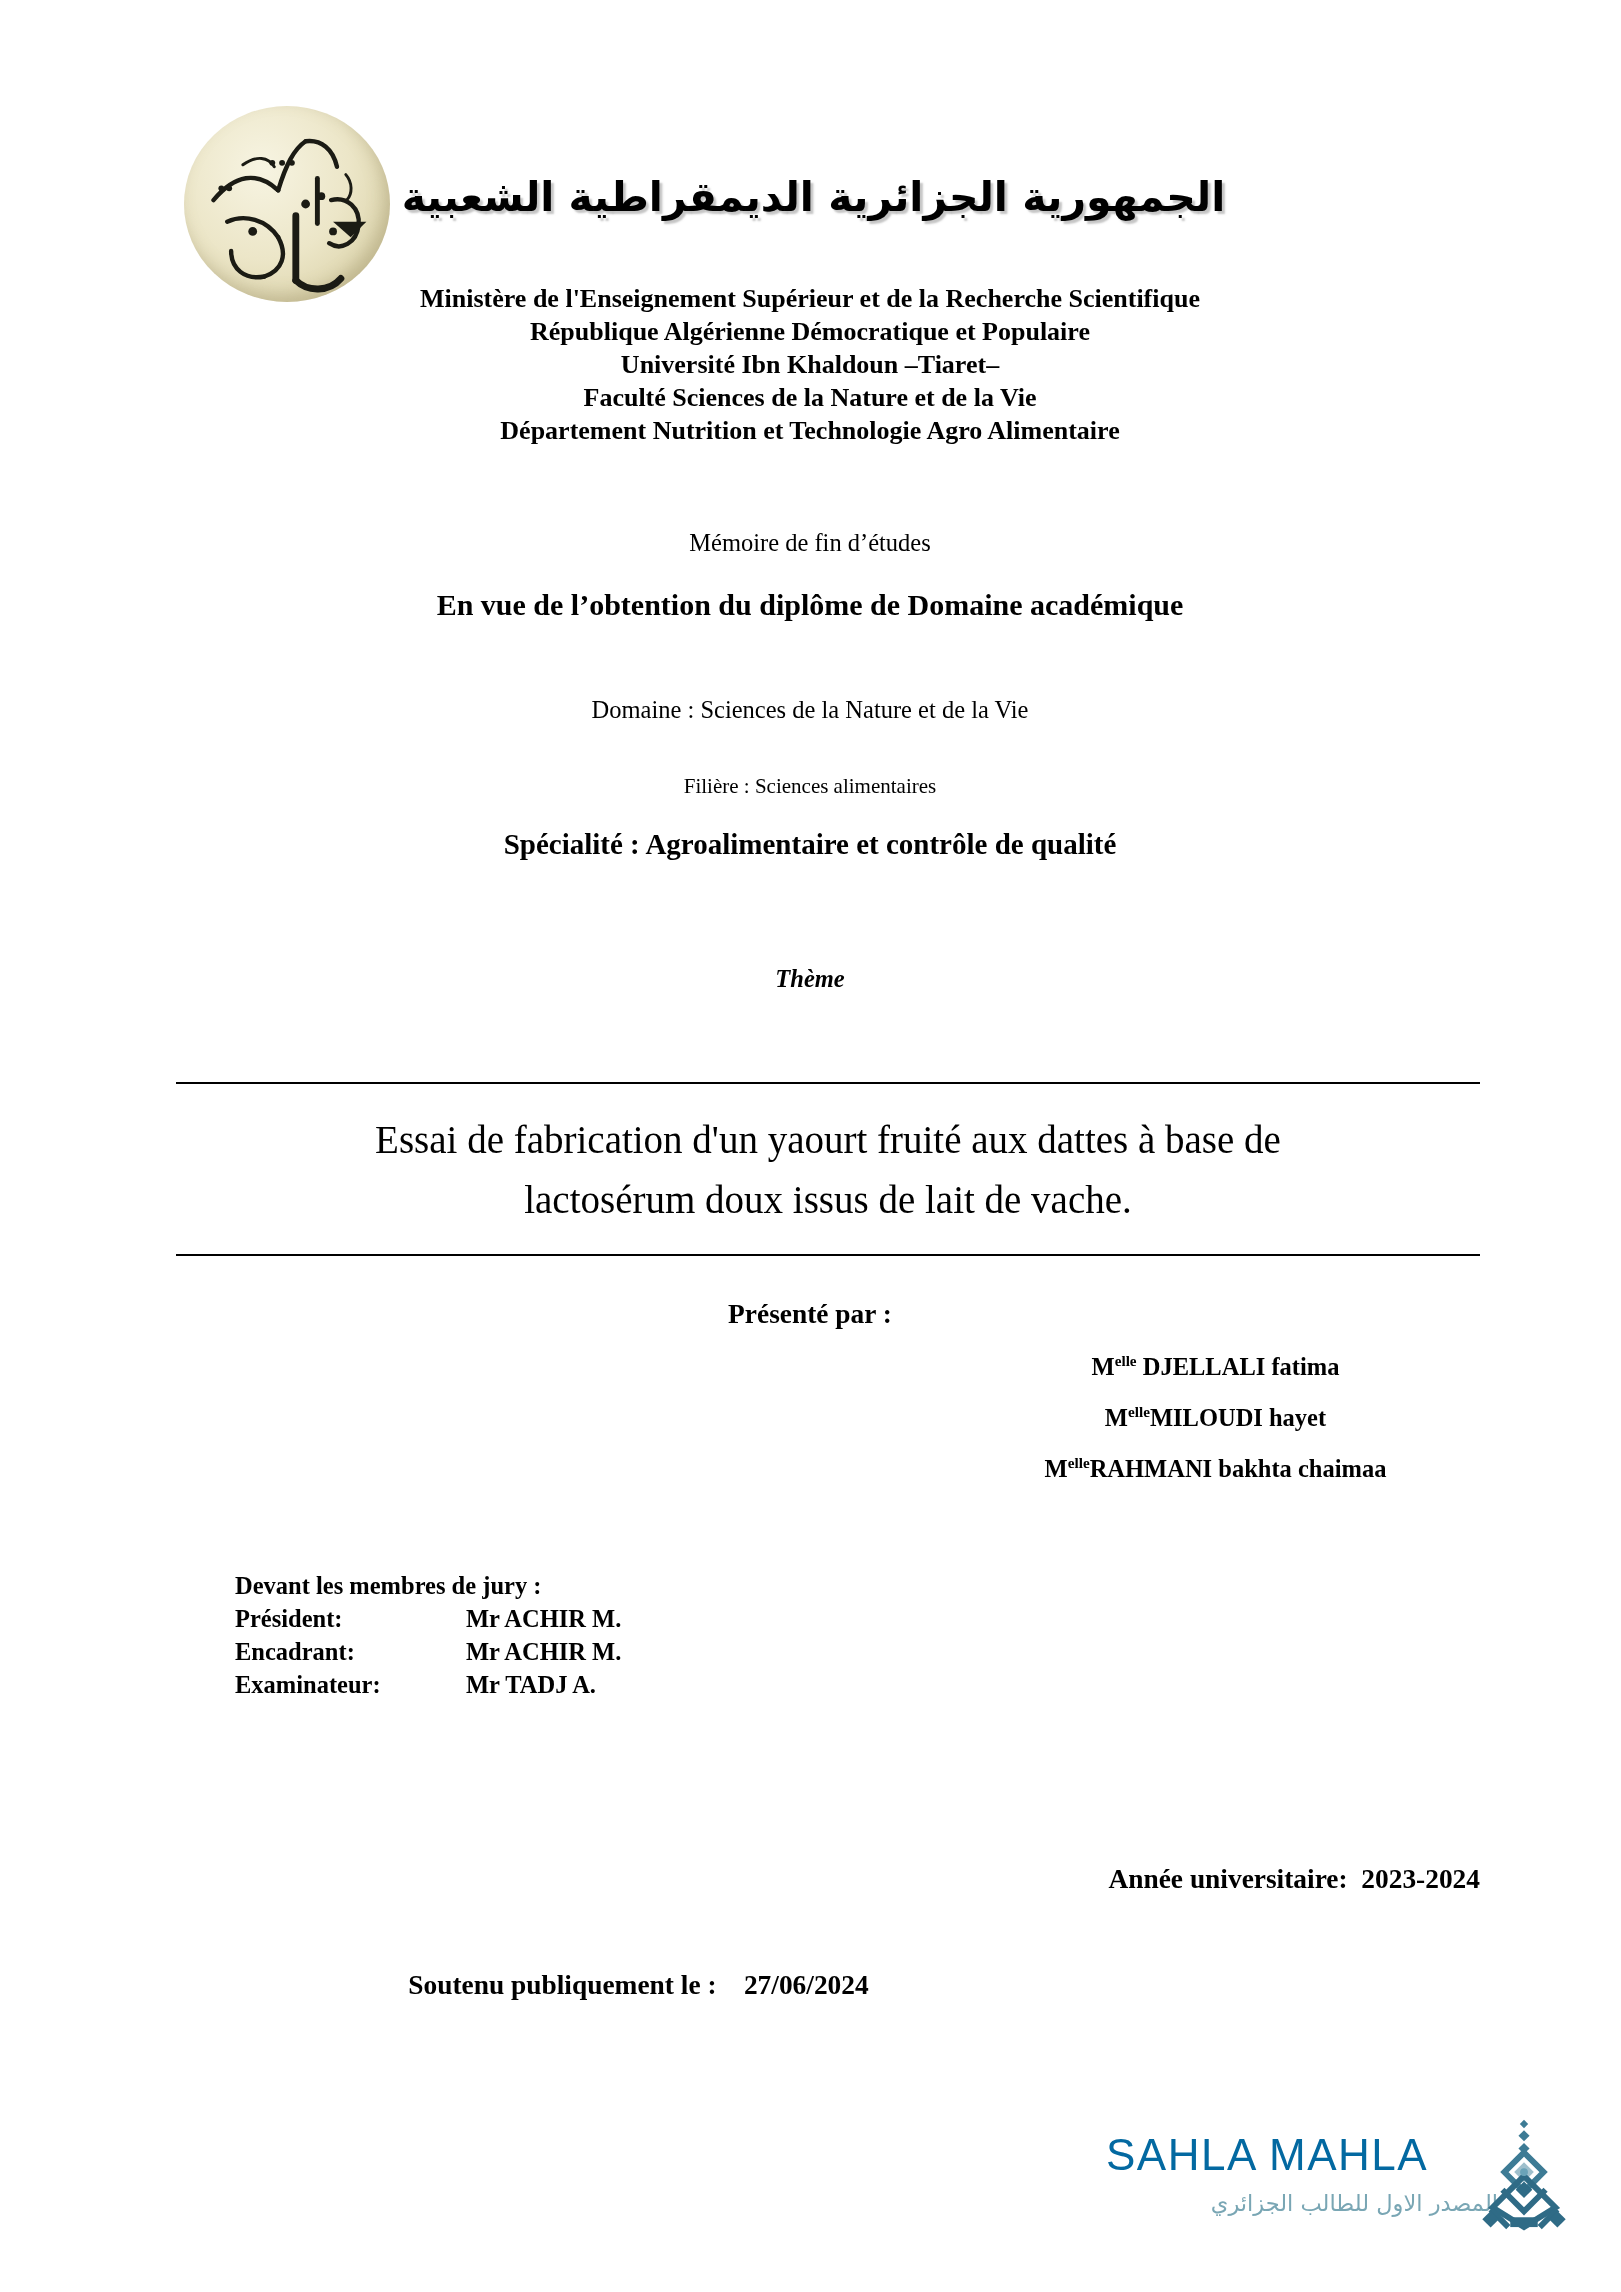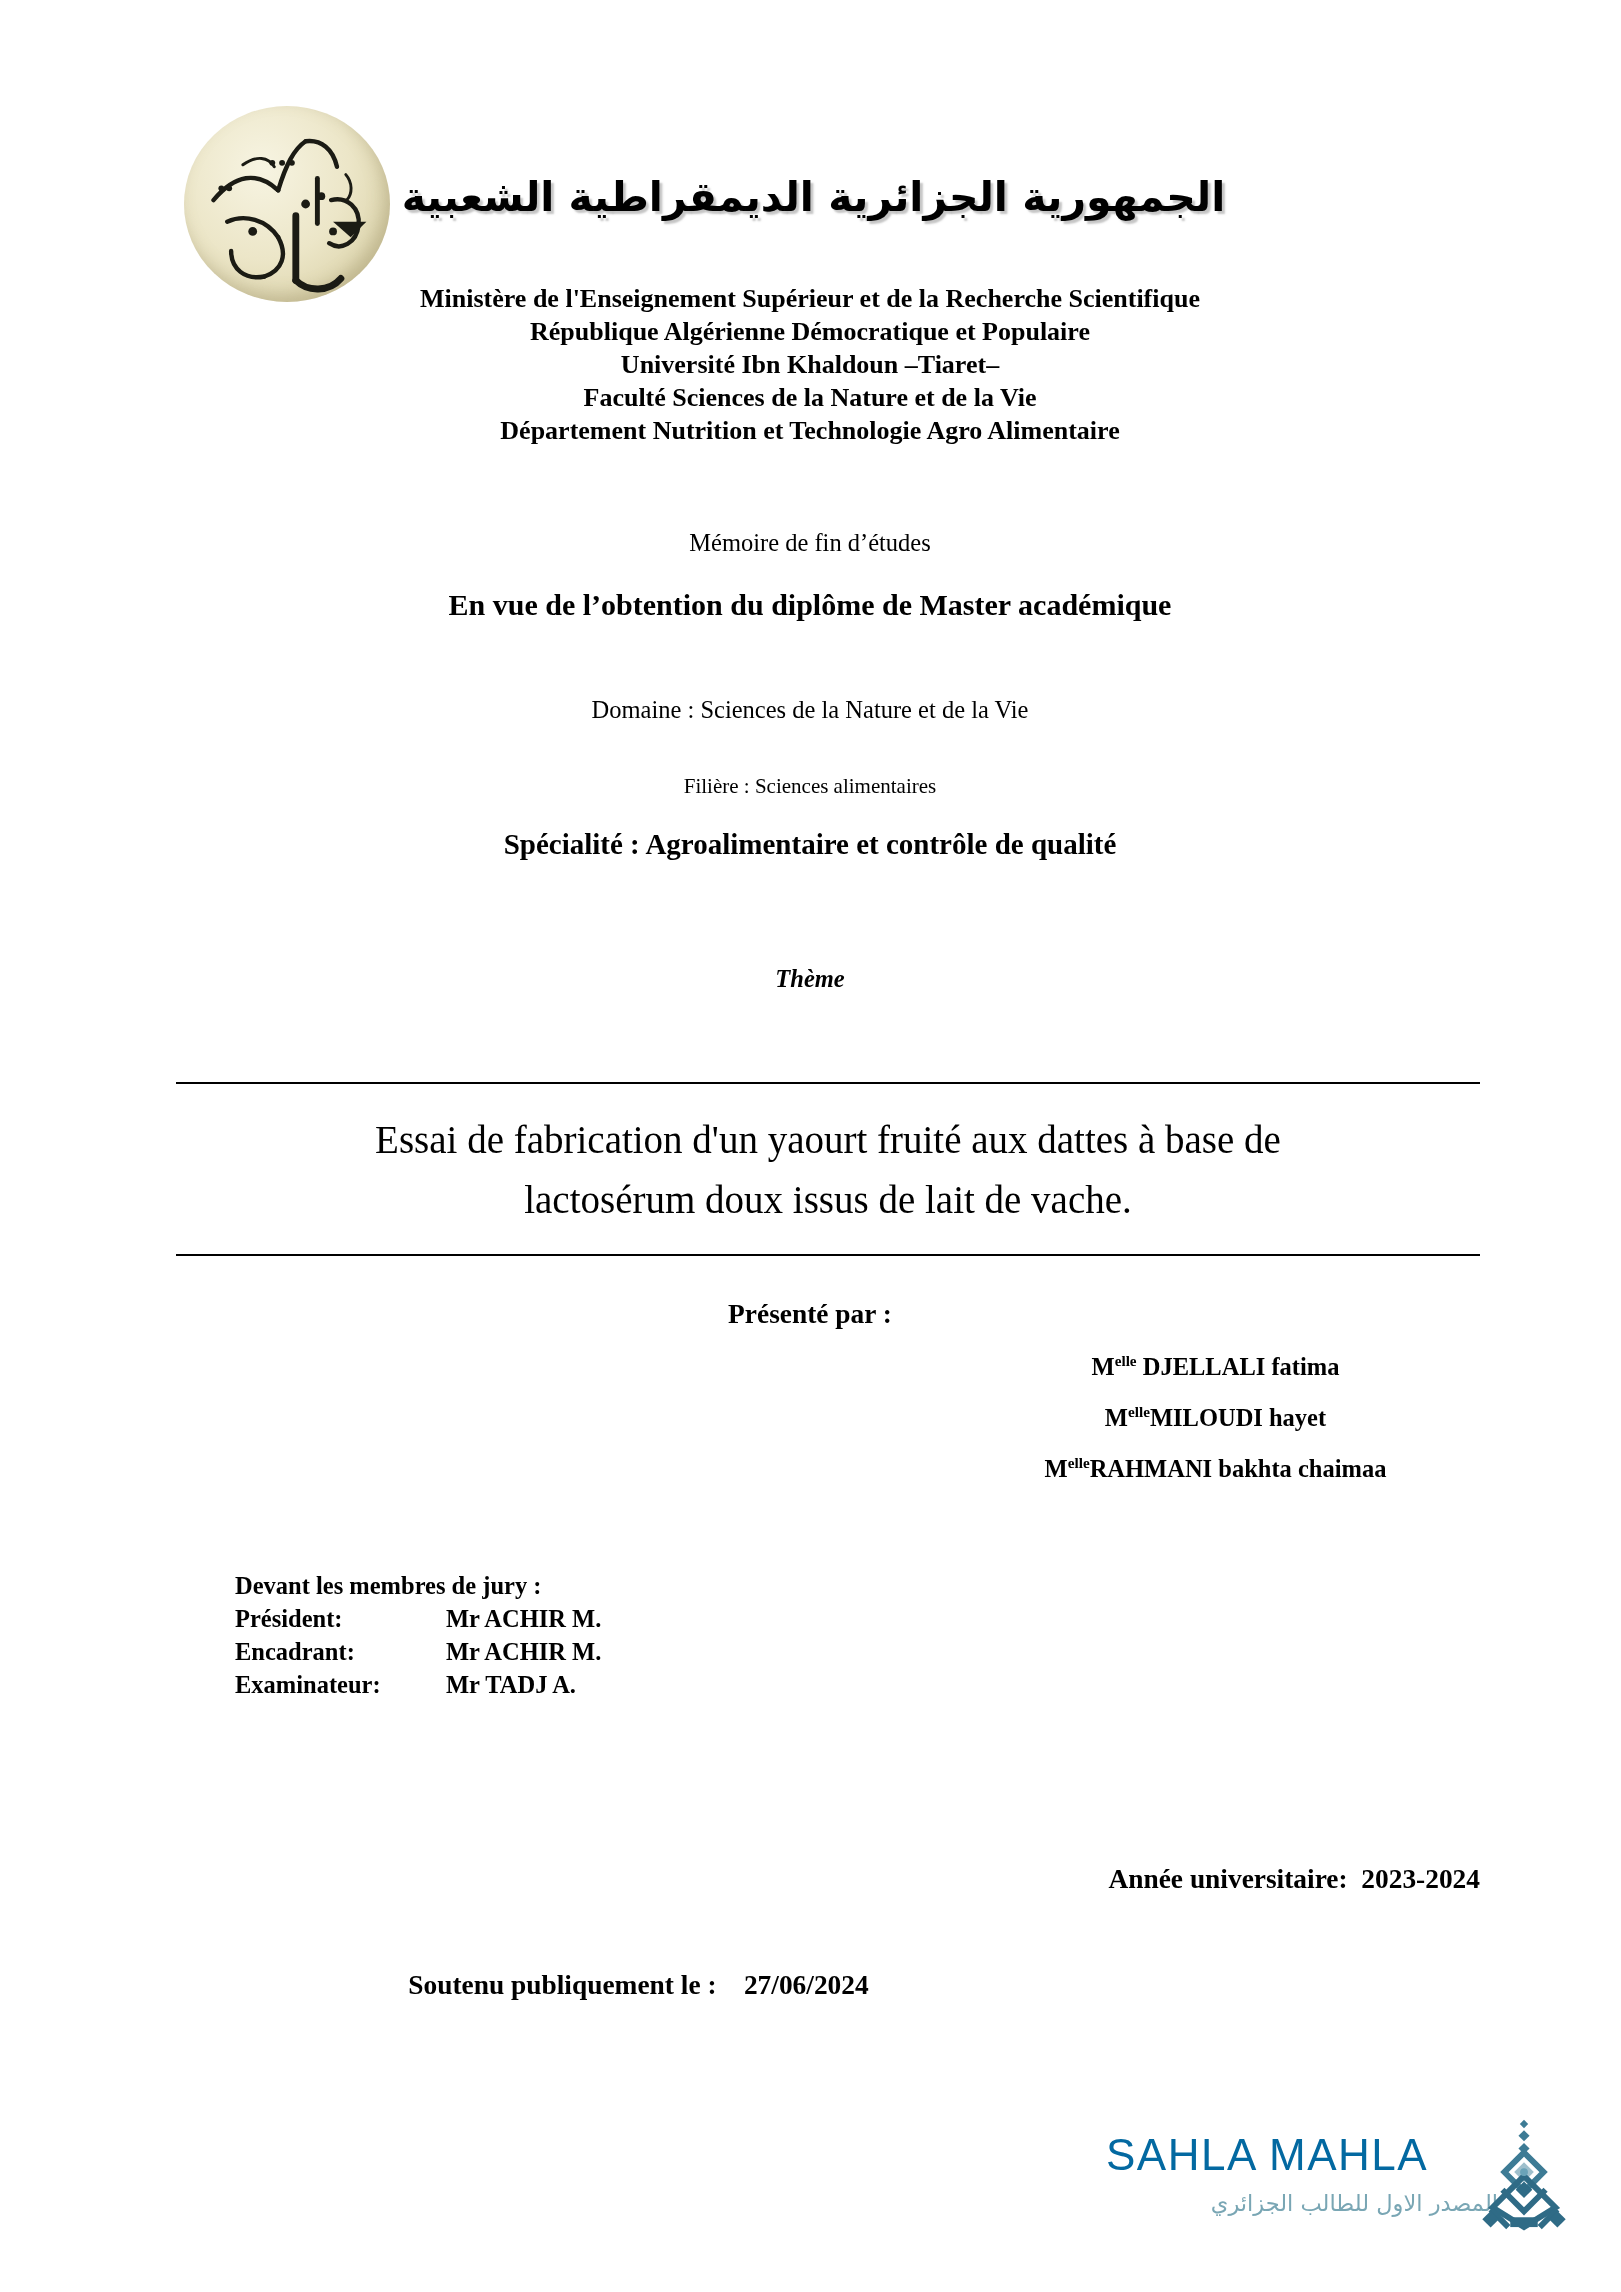--- a/index.html
+++ b/index.html
@@ -176,20 +176,21 @@
     left: 235px;
     top: 1569px;
     font-size: 24.5px;
     font-weight: bold;
   }
   .jury-heading { line-height: 33px; white-space: nowrap; }
   .jury-row {
     line-height: 33px;
     white-space: nowrap;
     display: flex;
+    gap: 20px;
   }
   .jury-role { display: inline-block; width: 211px; }
   .jury-name { display: inline-block; }
 
   
   .annee {
     position: absolute;
     left: 0;
     top: 1864px;
     width: 1480px;
@@ -291,21 +292,21 @@
 
   <div class="hdr-lines">
     <div class="hdr-line">Ministère de l'Enseignement Supérieur et de la Recherche Scientifique</div>
     <div class="hdr-line">République Algérienne Démocratique et Populaire</div>
     <div class="hdr-line">Université Ibn Khaldoun –Tiaret–</div>
     <div class="hdr-line">Faculté Sciences de la Nature et de la Vie</div>
     <div class="hdr-line">Département Nutrition et Technologie Agro Alimentaire</div>
   </div>
 
   <div class="memoire">Mémoire de fin d’études</div>
-  <div class="envue">En vue de l’obtention du diplôme de Master académique</div>
+  <div class="envue">En vue de l’obtention du diplôme de Domaine académique</div>
   <div class="domaine">Domaine : Sciences de la Nature et de la Vie</div>
   <div class="filiere">Filière : Sciences alimentaires</div>
   <div class="specialite">Spécialité : Agroalimentaire et contrôle de qualité</div>
 
   <div class="theme">Thème</div>
 
   <div class="title-box">
     <div class="title-text">Essai de fabrication d'un yaourt fruité aux dattes à base de</div>
     <div class="title-text">lactosérum doux issus de lait de vache.</div>
   </div>

